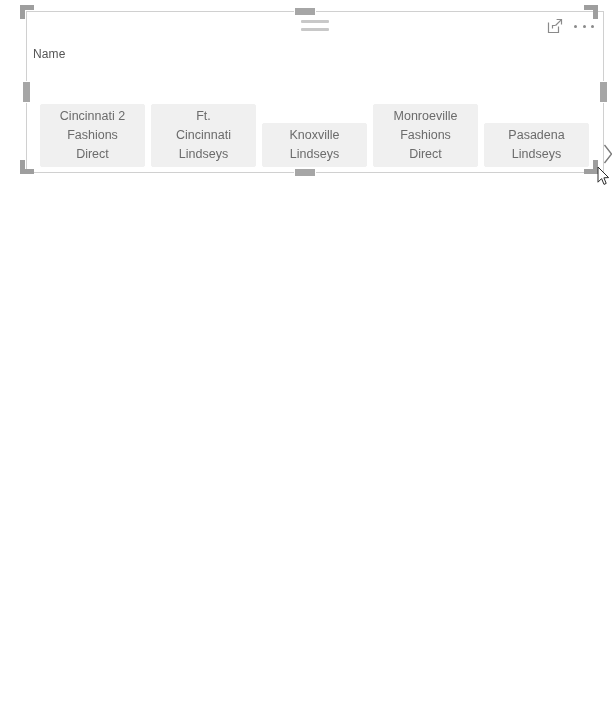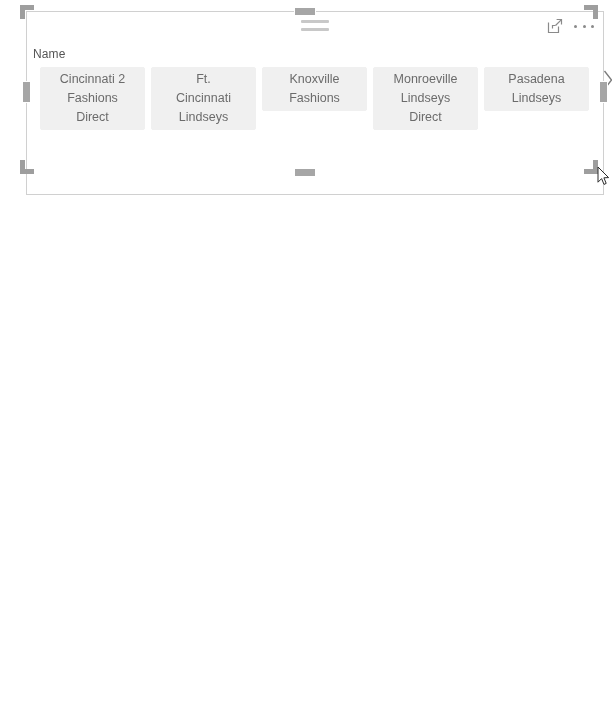--- a/index.html
+++ b/index.html
@@ -31,21 +31,21 @@
     white-space: nowrap;
     pointer-events: none;
   }
 
   
   .visual-frame {
     position: absolute;
     left: 26px;
     top: 11px;
     width: 578px;
-    height: 184px;
+    height: 162px;
     box-sizing: border-box;
     border: 1px solid #d0d0d0;
     background: #ffffff;
   }
 
   
   .drag-bar {
     position: absolute;
     left: 50%;
     top: 8px;
@@ -111,21 +111,21 @@
   }
 
   
   .tiles-row {
     position: absolute;
     left: 13px;
     top: 55px;
     right: 6px;
     height: 100px;
     display: flex;
-    align-items: flex-start;
+    align-items: flex-end;
     gap: 6px;
   }
   .tile {
     flex: 0 0 105px;
     background: #f0f0f0;
     border: 1px solid #f0f0f0;
     border-radius: 2px;
     display: flex;
     align-items: center;
     justify-content: center;
@@ -232,23 +232,23 @@
   <div class="slicer-header">Name</div>
 
   <div class="tiles-row">
     <div class="tile">Cincinnati 2
 Fashions
 Direct</div>
     <div class="tile">Ft.
 Cincinnati
 Lindseys</div>
     <div class="tile">Knoxville
-Fashions</div>
+Lindseys</div>
     <div class="tile">Monroeville
-Lindseys
+Fashions
 Direct</div>
     <div class="tile">Pasadena
 Lindseys</div>
 
     <div class="pager-next">
       <svg width="16" height="26" viewBox="0 0 16 26" aria-hidden="true">
         <path d="M4.5 4 L11.5 13 L4.5 22" fill="none" stroke="#7a7a7a" stroke-width="1.3"></path>
       </svg>
     </div>
   </div>

